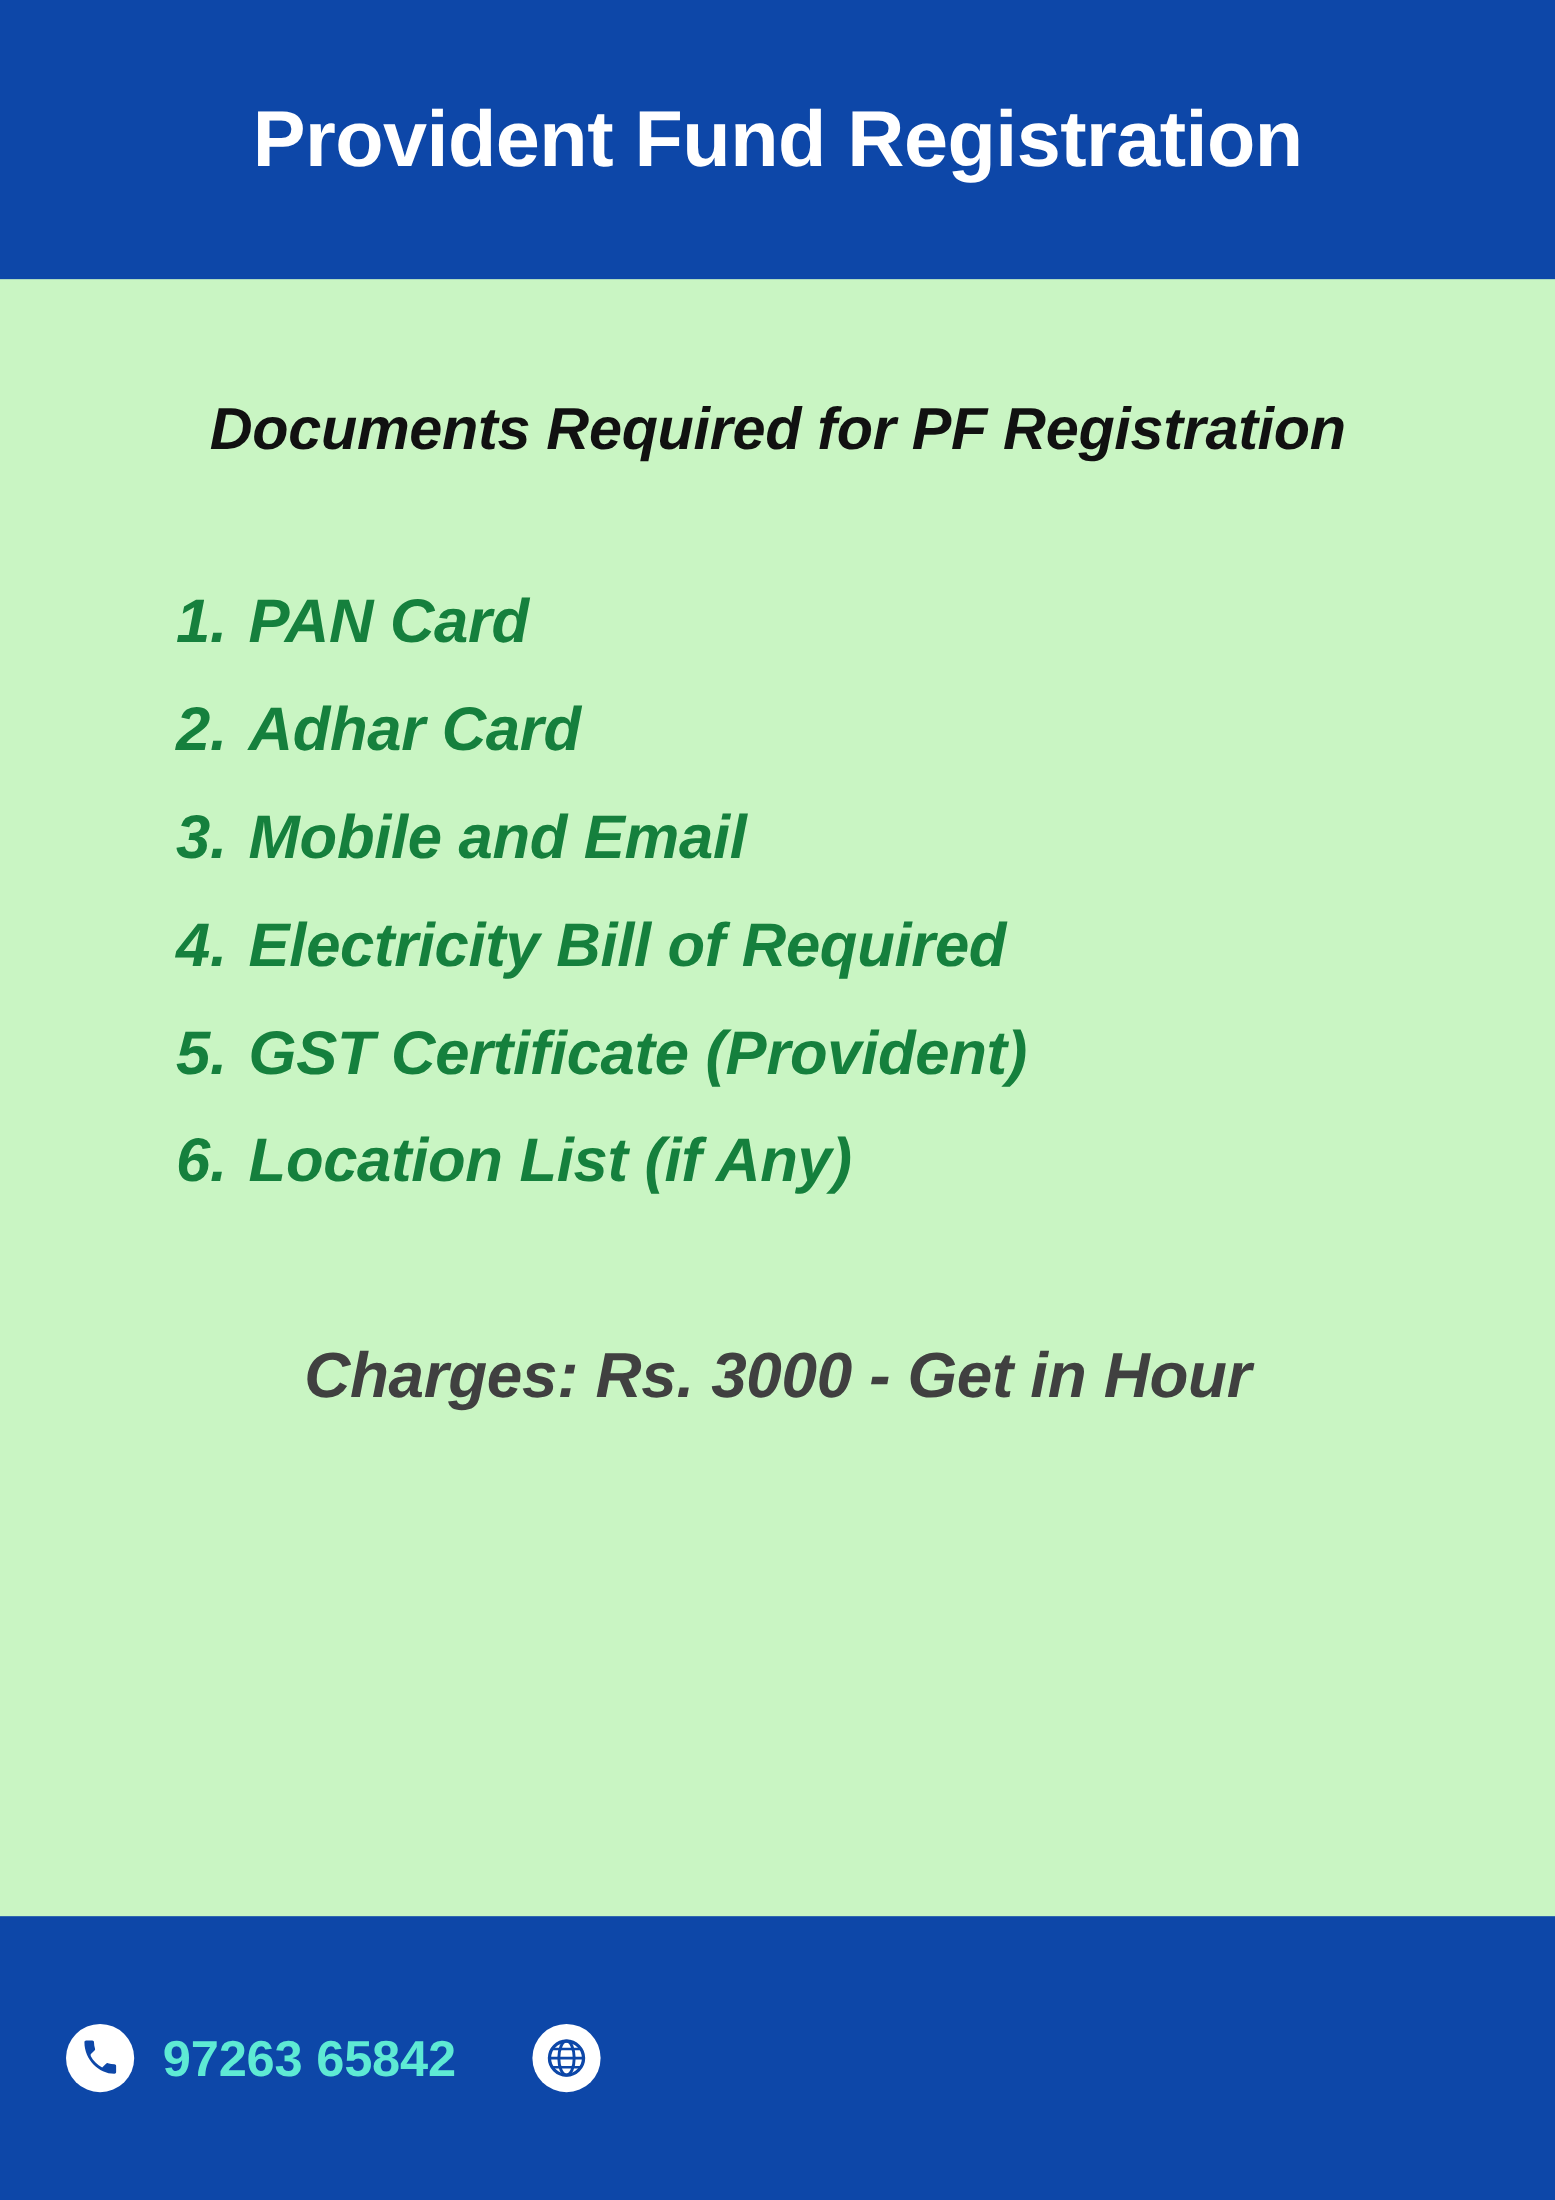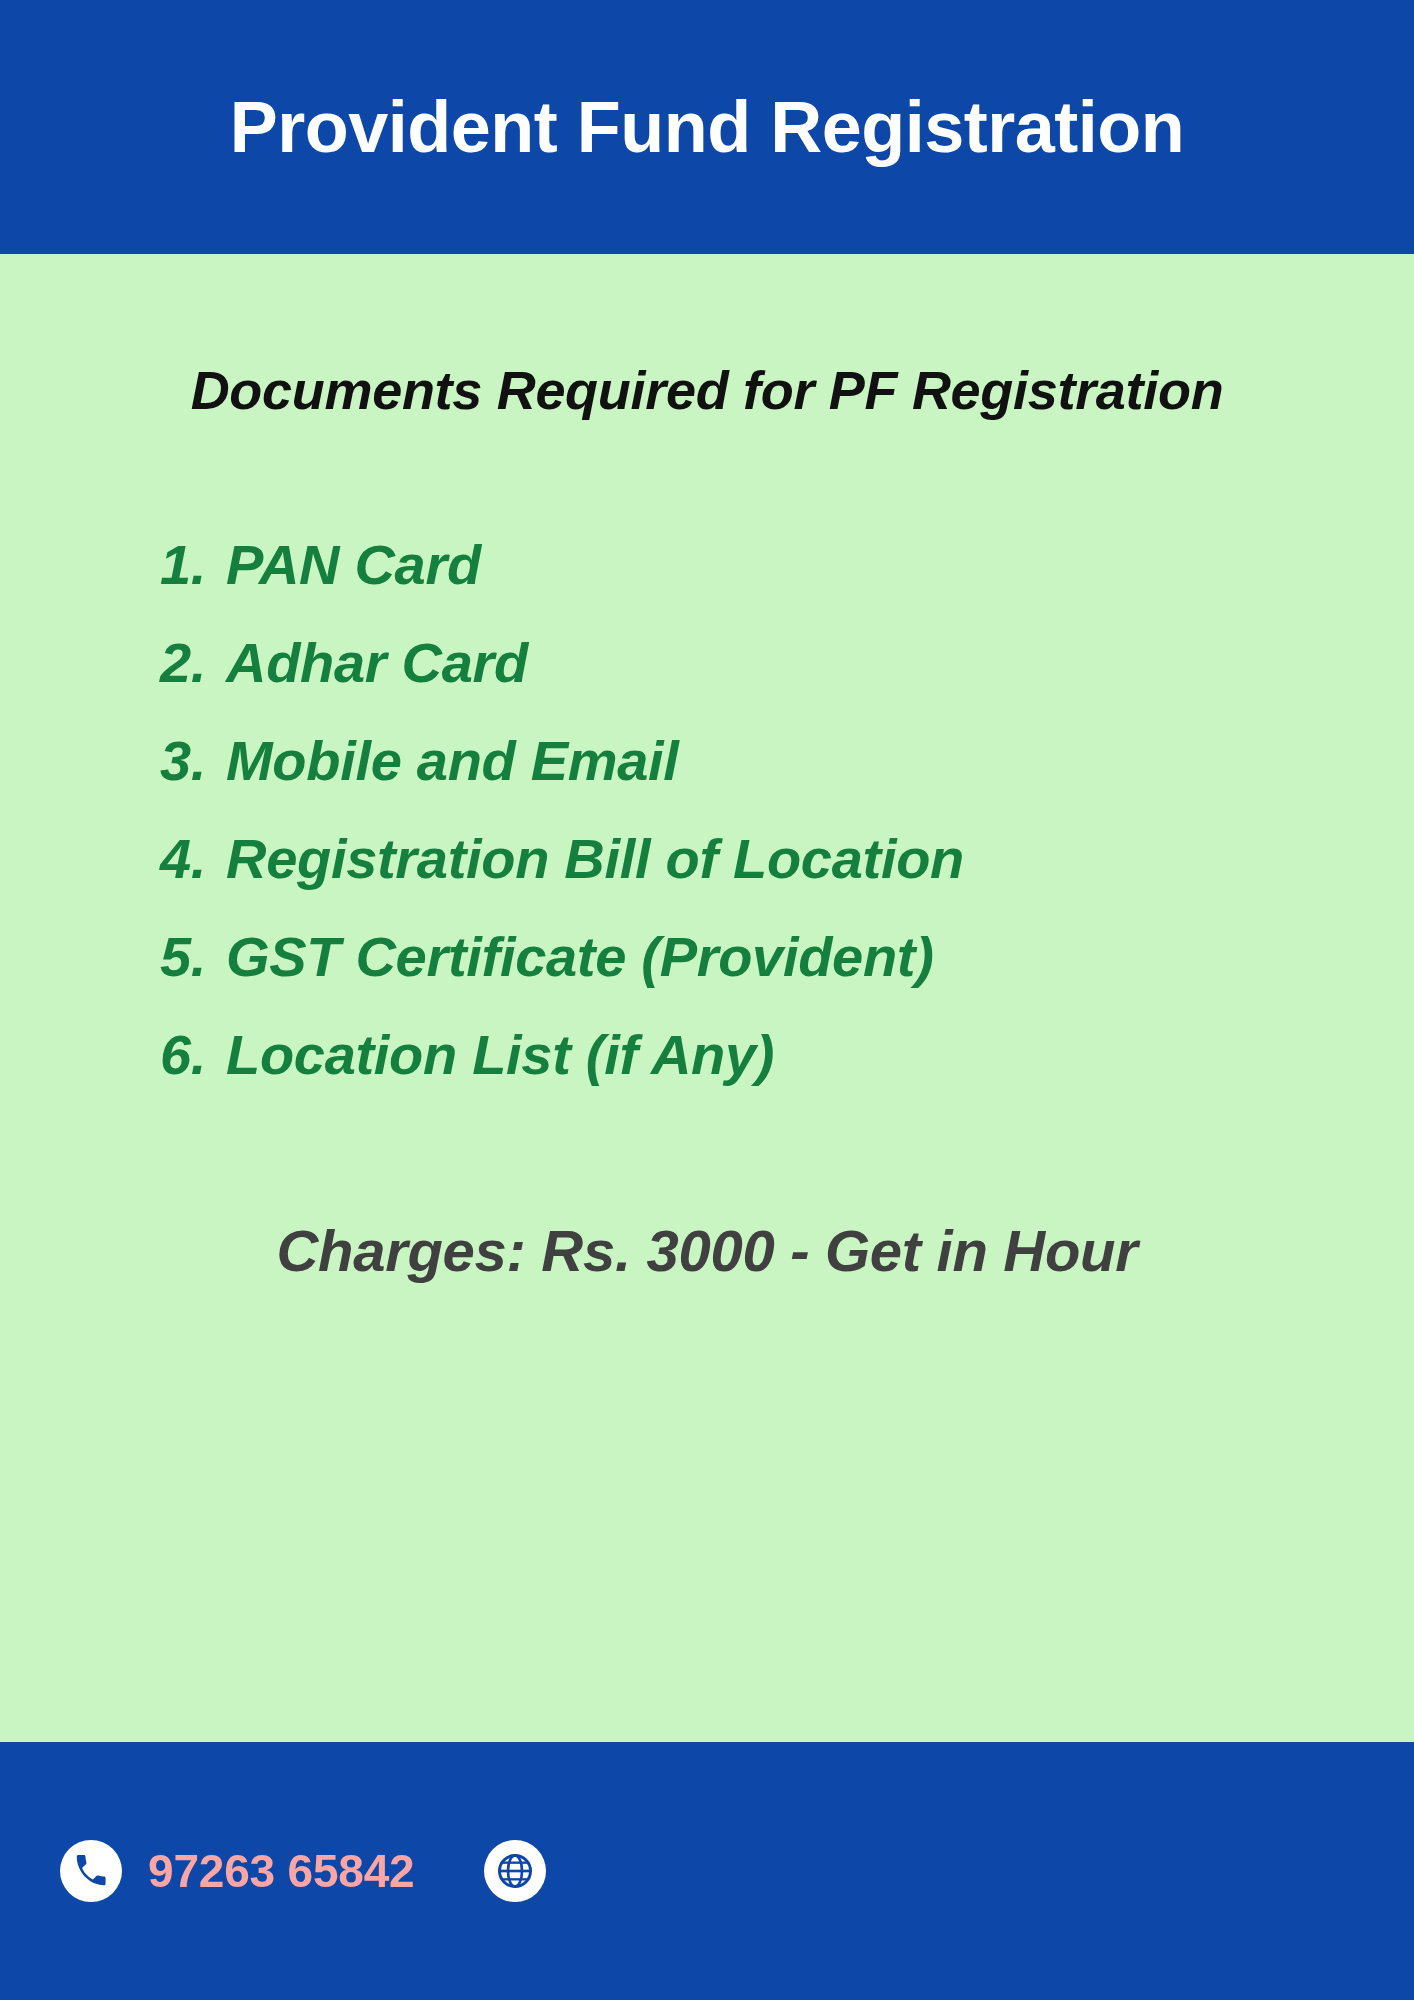--- a/index.html
+++ b/index.html
@@ -108,21 +108,21 @@
     background: #ffffff;
     display: flex;
     align-items: center;
     justify-content: center;
     flex: 0 0 auto;
   }
   .circle-icon svg {
     display: block;
   }
   .footer-text {
-    color: #fca5a5;
+    color: #5eead4;
     font-size: 46px;
     font-weight: bold;
     letter-spacing: -0.2px;
     white-space: nowrap;
   }
 </style>
 </head>
 <body>
 
 <div class="poster">
@@ -139,21 +139,21 @@
       <li>
         <span class="num">1.</span><span>PAN Card</span>
       </li>
       <li>
         <span class="num">2.</span><span>Adhar Card</span>
       </li>
       <li>
         <span class="num">3.</span><span>Mobile and Email</span>
       </li>
       <li>
-        <span class="num">4.</span><span>Registration Bill of Location</span>
+        <span class="num">4.</span><span>Electricity Bill of Required</span>
       </li>
       <li>
         <span class="num">5.</span><span>GST Certificate (Provident)</span>
       </li>
       <li>
         <span class="num">6.</span><span>Location List (if Any)</span>
       </li>
     </ul>
 
     <div class="charges">Charges: Rs. 3000 - Get in Hour</div>

